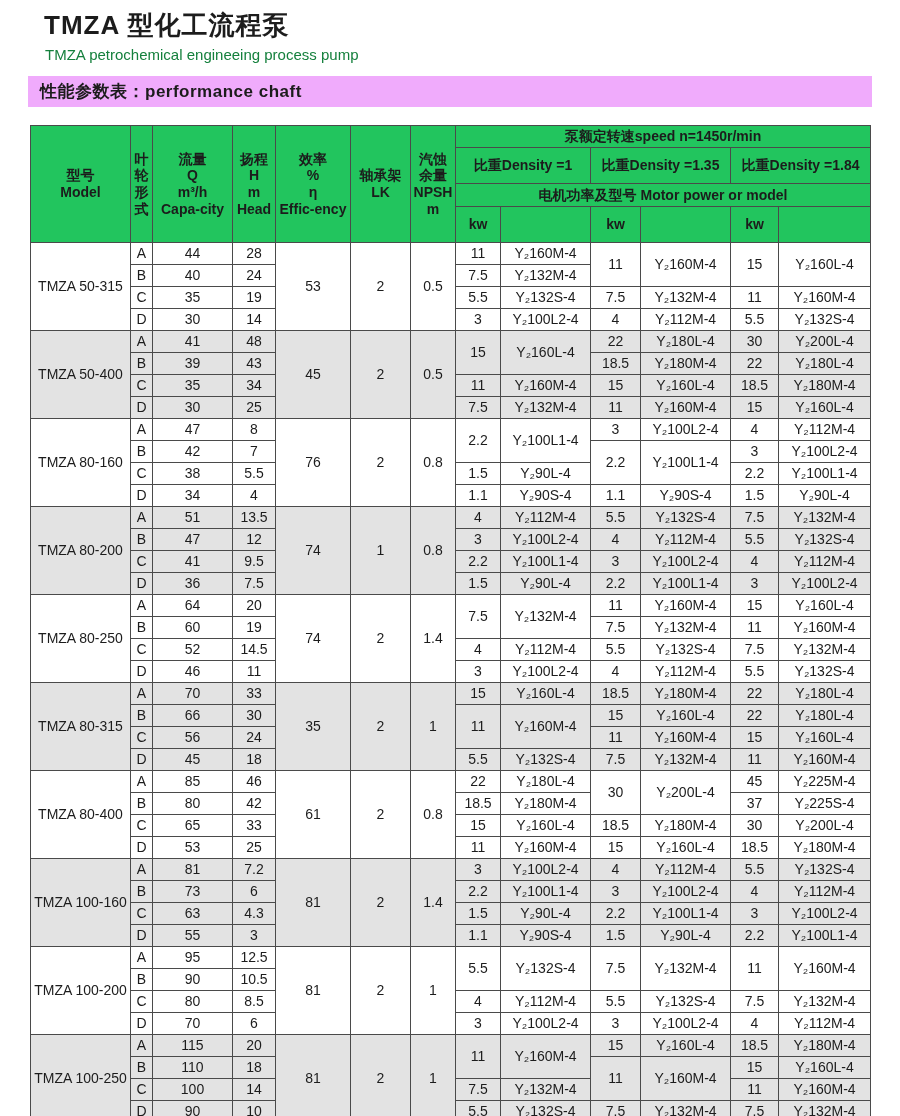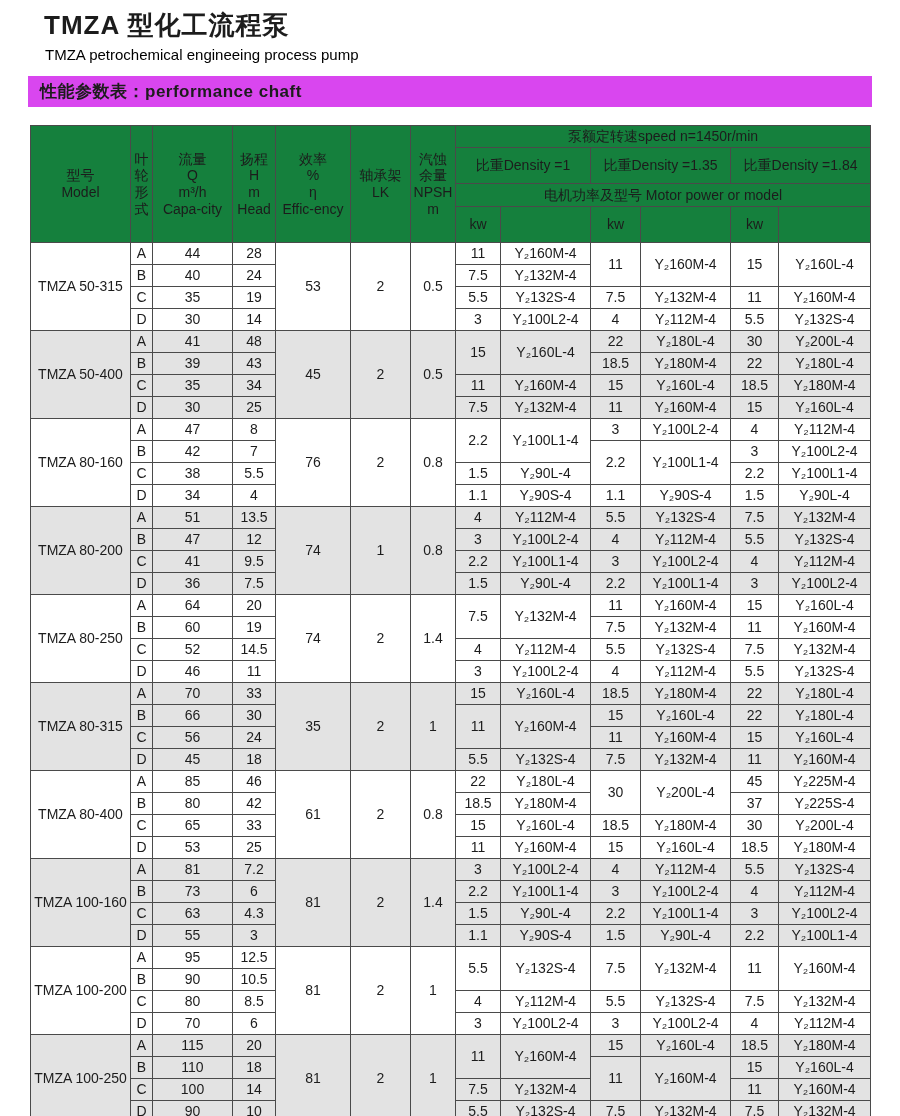--- a/index.html
+++ b/index.html
@@ -14,46 +14,46 @@
   .titles { padding: 8px 0 0 44px; }
   .title-zh {
     font-size: 26px;
     font-weight: bold;
     margin: 0;
     letter-spacing: 1px;
   }
   .title-en {
     font-size: 15px;
     margin: 3px 8px 0 1px;
-    color: #000000;
+    color: #15803d;
   }
   .section-bar {
     margin: 13px 28px 0 28px;
-    background: #d946ef;
+    background: #f0abfc;
     font-size: 17px;
     font-weight: bold;
     padding: 4px 0 4px 12px;
     letter-spacing: 0.5px;
   }
   .tablewrap { margin: 18px 30px 0 30px; }
   table.spec {
     border-collapse: collapse;
     width: 840px;
     table-layout: fixed;
   }
   table.spec th, table.spec td {
     border: 1px solid #4a4a4a;
     text-align: center;
     vertical-align: middle;
     padding: 0 1px;
     overflow: hidden;
   }
   table.spec thead th {
-    background: #15803d;
-    font-weight: normal;
+    background: #22c55e;
+    font-weight: bold;
     font-size: 14px;
     line-height: 1.18;
     white-space: pre-line;
   }
   tr.hrow1 th { height: 22px; }
   tr.hrow2 th { height: 36px; font-size: 14.5px; }
   tr.hrow3 th { height: 23px; }
   tr.hrow4 th { height: 36px; }
   table.spec tbody td {
     height: 22px;

